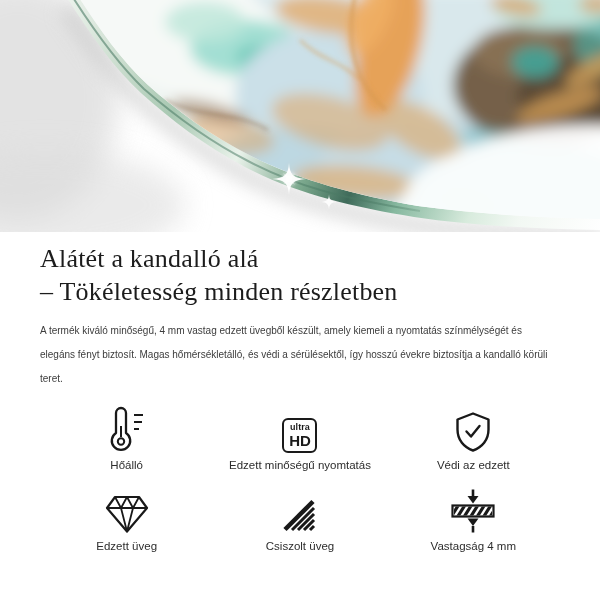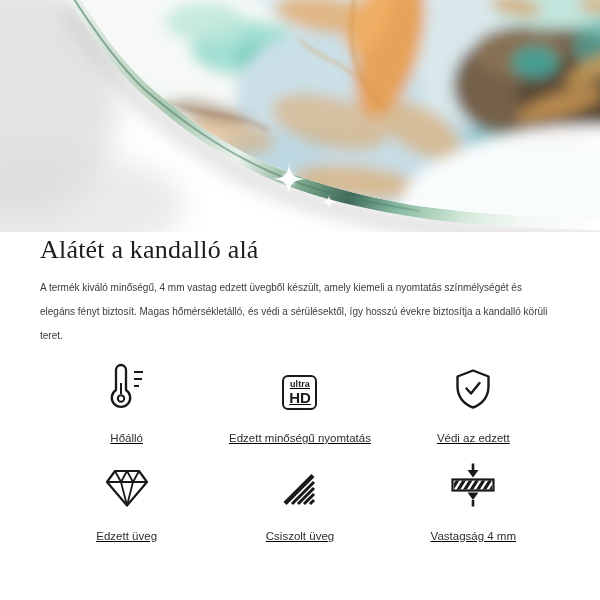--- a/index.html
+++ b/index.html
@@ -1,28 +1,28 @@
 <!DOCTYPE html>
 <html><head>
 <meta charset="utf-8">
 <style>
   * { margin:0; padding:0; box-sizing:border-box; }
   html,body { width:600px; height:600px; background:#ffffff; overflow:hidden;
               font-family:"Liberation Sans", sans-serif; }
   .hero { width:600px; height:232px; position:relative; }
   .hero svg { display:block; }
   .content { padding:0 40px; }
-  h1.title { margin-top:1px; font-family:"Liberation Serif", serif; font-weight:400;
+  h1.title { margin-top:10px; font-family:"Liberation Serif", serif; font-weight:400;
              font-size:26px; line-height:1.28; color:#1c1c1c; letter-spacing:.2px; }
   h1.title span { display:block; }
   p.desc { margin-top:10px; font-size:10px; line-height:24px; color:#3c3c3c; max-width:512px; }
   .features { margin-top:14px; display:grid; grid-template-columns:repeat(3,1fr); row-gap:14px; }
-  .feature { display:flex; flex-direction:column; align-items:center;text-decoration:underline; }
+  .feature { display:flex; flex-direction:column; align-items:center; }
   .icon-wrap { height:48px; display:flex; align-items:flex-end; justify-content:center; }
-  .feature .label { margin-top:21px; font-size:11.5px; line-height:14.5px; color:#2d2d2d; text-align:center; }
+  .feature .label { margin-top:5px; font-size:11.5px; line-height:14.5px; color:#2d2d2d; text-align:center; }
   .uhd-box { width:35px; height:35px; border:2.5px solid #1a1a1a; border-radius:6px;
              display:flex; flex-direction:column; align-items:center; justify-content:center;
              color:#1a1a1a; }
   .uhd-top { font-size:9px; font-weight:700; line-height:1; letter-spacing:.1px; }
   .uhd-bottom { font-size:15px; font-weight:700; line-height:1; margin-top:1px; }
   .ficon { stroke:#191919; fill:none; }
 </style>
 </head>
 <body>
 
@@ -119,20 +119,21 @@
     </g>
     <g transform="translate(329,202) scale(0.48)">
       <path d="M0,-16 C0.7,-4.5 4.5,-0.7 17,0 C4.5,0.7 0.7,4.5 0,16 C-0.7,4.5 -4.5,0.7 -17,0 C-4.5,-0.7 -0.7,-4.5 0,-16 Z" fill="#ffffff" opacity="0.85"></path>
     </g>
   </svg>
 </div>
 
 <div class="content">
   <h1 class="title">
     <span>Alátét a kandalló alá</span>
+    <span>– Tökéletesség minden részletben</span>
   </h1>
 
   <p class="desc">A termék kiváló minőségű, 4 mm vastag edzett üvegből készült, amely kiemeli a nyomtatás színmélységét és elegáns fényt biztosít. Magas hőmérsékletálló, és védi a sérülésektől, így hosszú évekre biztosítja a kandalló körüli teret.</p>
 
   <div class="features">
 
     <div class="feature">
       <div class="icon-wrap">
         <svg class="ficon" width="38" height="47" viewBox="0 0 38 47">
           <path d="M18,27 V7 a5,5 0 0 0 -10,0 v20 a9.2,9.2 0 1 0 10,0 Z" stroke-width="2.3" stroke-linejoin="round"></path>

